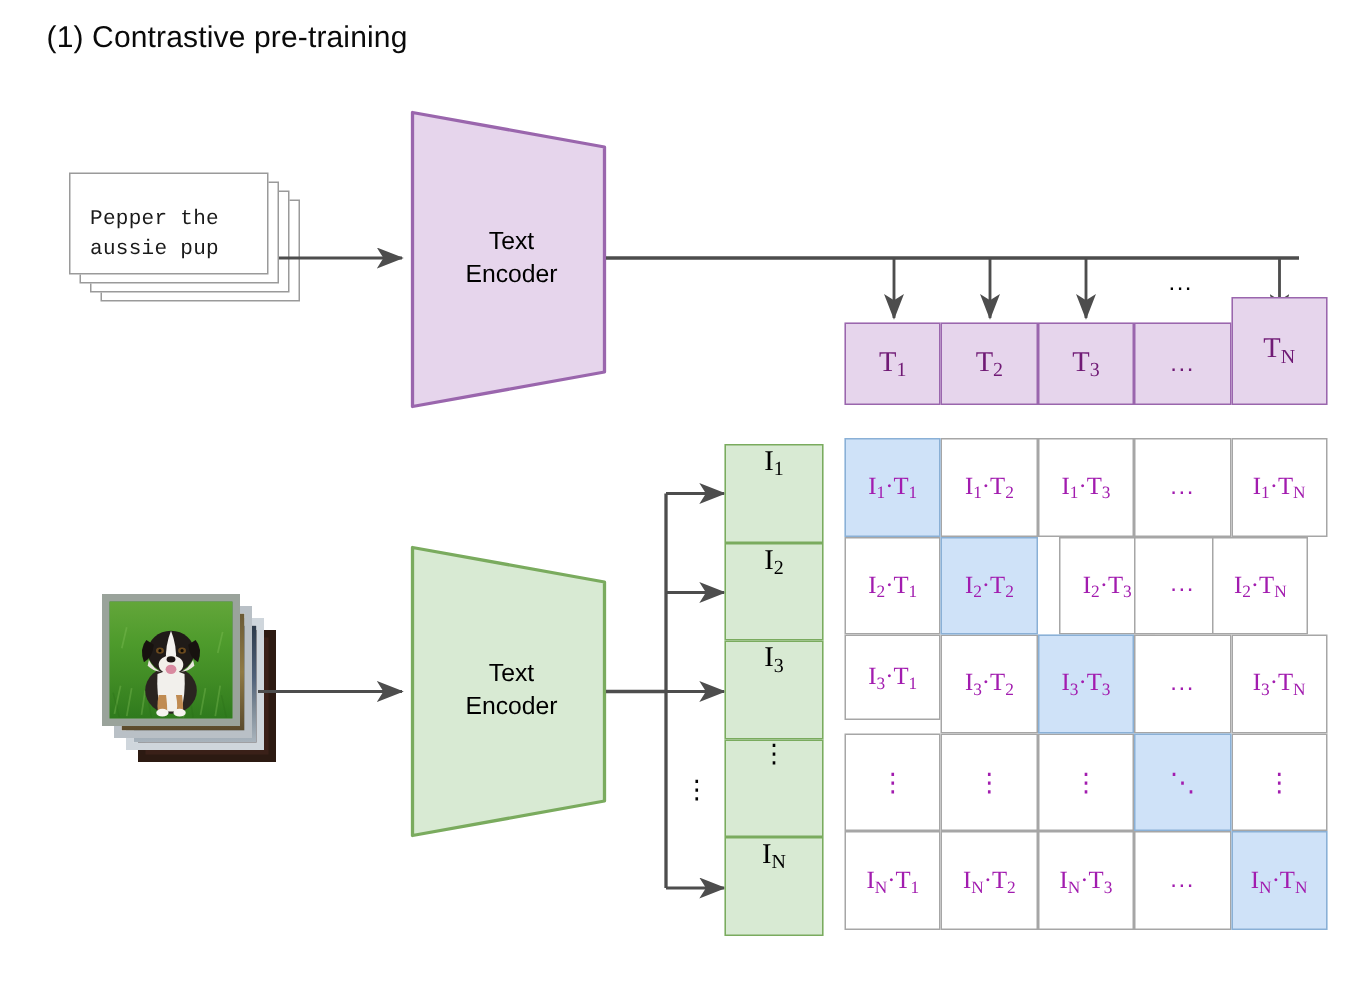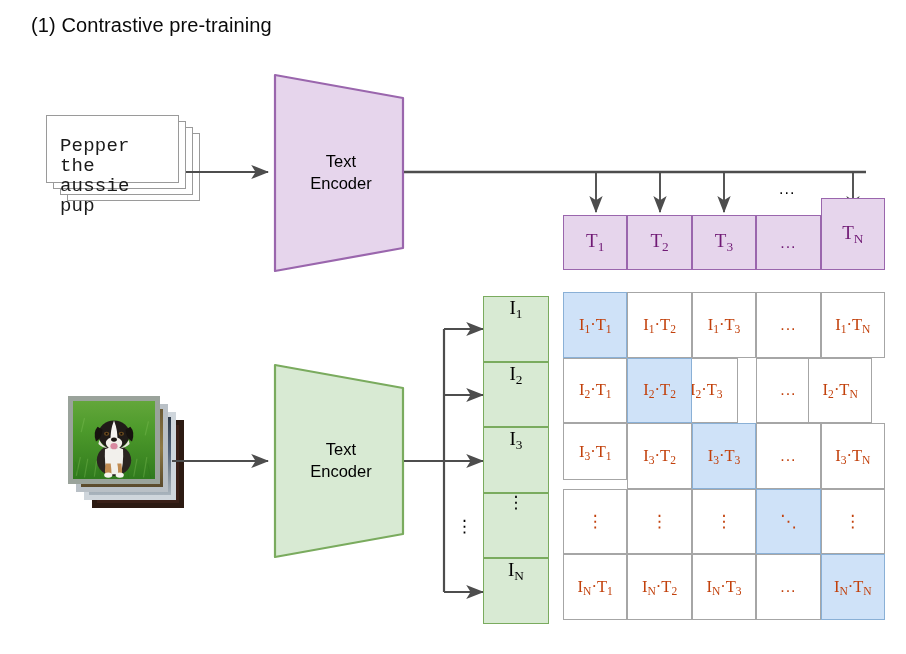--- a/index.html
+++ b/index.html
@@ -11,21 +11,21 @@
          letter-spacing:.1px;color:#0a0a0a;white-space:nowrap;}
 
   
   .card{position:absolute;background:#ffffff;border:1px solid #9a9a9a;box-sizing:border-box;}
   .card.c3{left:67px;top:133px;width:133px;height:68px;}
   .card.c2{left:60px;top:127px;width:133px;height:68px;}
   .card.c1{left:53px;top:121px;width:133px;height:68px;}
   .card.c0{left:46px;top:115px;width:133px;height:68px;}
   .card-text{position:absolute;left:60px;top:136px;width:110px;
              font-family:"Liberation Mono","DejaVu Sans Mono",monospace;
-             font-size:19px;line-height:20px;color:#1a1a1a;letter-spacing:.2px;}
+             font-size:14px;line-height:20px;color:#1a1a1a;letter-spacing:.2px;}
 
   
   .thumb{position:absolute;box-sizing:border-box;}
   .thumb.t3{left:92px;top:420px;width:92px;height:88px;background:#3a2018;border:5px solid #2c1a12;
             transform:rotate(0deg);}
   .thumb.t2{left:84px;top:412px;width:92px;height:88px;
             background:linear-gradient(180deg,#2d3a4a 0%,#51627a 45%,#7d8a96 70%,#a9b4bd 100%);
             border:5px solid #cfd6dc;}
   .thumb.t1{left:76px;top:404px;width:92px;height:88px;
             background:linear-gradient(180deg,#6b5a36 0%,#8f7a45 50%,#5a4a2c 100%);
@@ -48,21 +48,21 @@
          font-family:"Liberation Serif","DejaVu Serif",serif;font-size:19px;color:#701a75;}
   
   .icell{position:absolute;box-sizing:border-box;background:#d8ead3;border:1.6px solid #7aab5e;
          display:flex;justify-content:center;
          font-family:"Liberation Serif","DejaVu Serif",serif;font-size:19px;color:#000;}
 
   
   #matrix{position:absolute;left:563px;top:292px;}
   .mcell{position:absolute;box-sizing:border-box;background:#ffffff;border:1.3px solid #a6a6a6;
          display:flex;align-items:center;justify-content:center;
-         font-family:"Liberation Serif","DejaVu Serif",serif;font-size:16.5px;color:#c2410c;}
+         font-family:"Liberation Serif","DejaVu Serif",serif;font-size:16.5px;color:#a21caf;}
   .mcell.diag{background:#cfe2f8;border-color:#8ab0d6;z-index:3;}
 
   .sub{font-size:.70em;vertical-align:-0.28em;letter-spacing:0;}
   .ell{font-size:16px;letter-spacing:1px;font-family:"Liberation Sans",sans-serif;}
   .vdots{font-family:"Liberation Serif","DejaVu Serif",serif;font-size:17px;line-height:1;}
 
   .dots-label{position:absolute;color:#000;font-family:"Liberation Sans",sans-serif;}
 </style>
 </head>
 <body>
@@ -255,21 +255,21 @@
       </div>
       <div class="mcell" style="left: 257.6px; top: 0px; width: 64.4px; height: 65.6px;">
         <span>I<span class="sub">1</span>·T<span class="sub">N</span></span>
       </div>
       <div class="mcell" style="left: 0px; top: 65.6px; width: 64.4px; height: 65.6px;">
         <span>I<span class="sub">2</span>·T<span class="sub">1</span></span>
       </div>
       <div class="mcell diag" style="left: 64.4px; top: 65.6px; width: 64.4px; height: 65.6px;">
         <span>I<span class="sub">2</span>·T<span class="sub">2</span></span>
       </div>
-      <div class="mcell" style="left: 111px; top: 65.6px; width: 64.4px; height: 65.6px;">
+      <div class="mcell" style="left: 143px; top: 65.6px; width: 64.4px; height: 65.6px;">
         <span>I<span class="sub">2</span>·T<span class="sub">3</span></span>
       </div>
       <div class="mcell" style="left: 193.2px; top: 65.6px; width: 64.4px; height: 65.6px;">
         <span class="ell">...</span>
       </div>
       <div class="mcell" style="left: 245px; top: 65.6px; width: 64.4px; height: 65.6px;">
         <span>I<span class="sub">2</span>·T<span class="sub">N</span></span>
       </div>
       <div class="mcell" style="left: 0px; top: 131.2px; width: 64.4px; height: 57px;">
         <span>I<span class="sub">3</span>·T<span class="sub">1</span></span>

